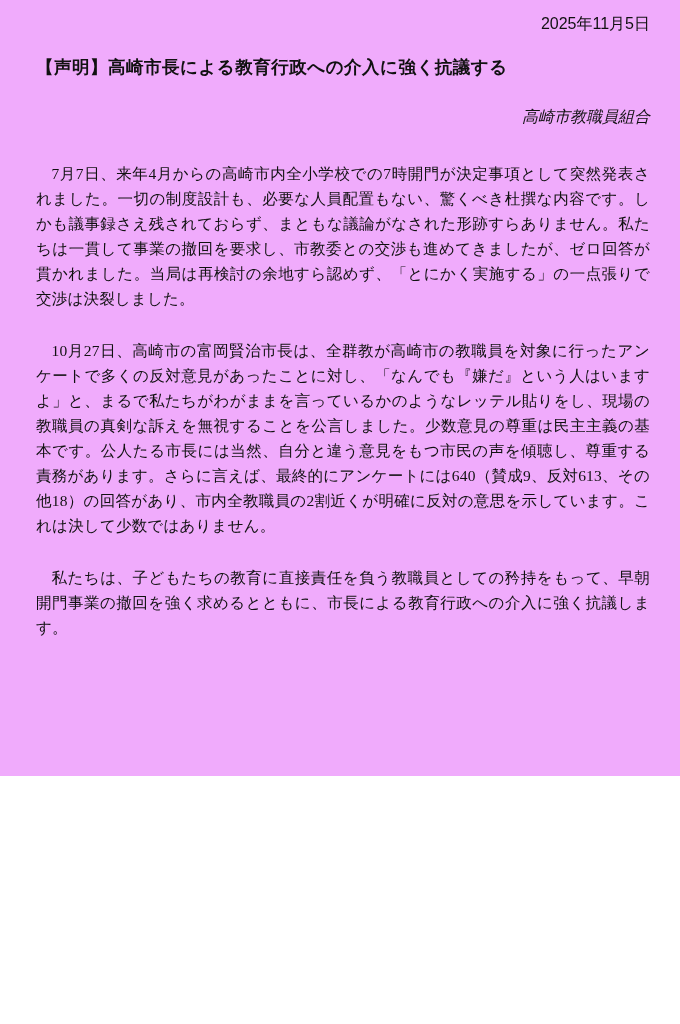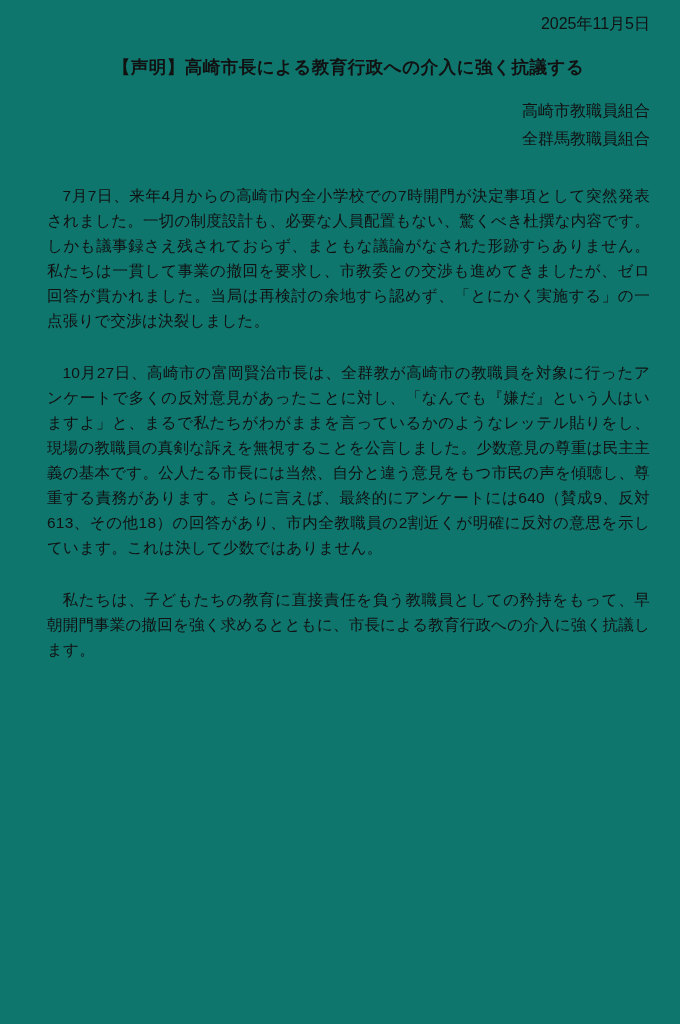--- a/index.html
+++ b/index.html
@@ -11,74 +11,75 @@
     width: 680px;
     height: 1024px;
     overflow: hidden;
     font-family: "Liberation Sans", "DejaVu Sans", sans-serif;
     color: #111111;
     -webkit-font-smoothing: antialiased;
   }
   .page {
     box-sizing: border-box;
     width: 680px;
-    height: 1024px;
-    padding: 12px 30px 0 47px;
-    background: #0f766e;
+    height: 776px;
+    padding: 12px 30px 0 36px;
+    background: #f0abfc;
   }
   .doc-date {
     text-align: right;
     font-size: 16px;
     line-height: 20px;
     margin: 2px 0 0 0;
     font-weight: 500;
   }
   .doc-title {
-    text-align: center;
+    text-align: left;
     font-size: 17.5px;
     font-weight: bold;
     line-height: 24px;
     margin: 21px 0 0 0;
     letter-spacing: 0.5px;
   }
   .signatories {
     text-align: right;
-    margin-top: 18px;
+    margin-top: 24px;
     font-size: 16px;
     font-weight: 500;
+    font-style: italic;
   }
   .signatory {
     line-height: 28px;
   }
   .doc-body {
     margin-top: 30px;
   }
   .doc-body p {
     font-size: 15.5px;
     line-height: 25px;
     margin: 0 0 27px 0;
     text-align: justify;
     text-justify: inter-ideograph;
     text-indent: 1em;
     letter-spacing: 0.2px;
     font-weight: 500;
+    font-family: Liberation Serif, serif;
   }
 </style>
 </head>
 <body>
 
 <div class="page">
 
   <div class="doc-date">2025年11月5日</div>
 
   <div class="doc-title">【声明】高崎市長による教育行政への介入に強く抗議する</div>
 
   <div class="signatories">
     <div class="signatory">高崎市教職員組合</div>
-    <div class="signatory">全群馬教職員組合</div>
   </div>
 
   <div class="doc-body">
     <p>7月7日、来年4月からの高崎市内全小学校での7時開門が決定事項として突然発表されました。一切の制度設計も、必要な人員配置もない、驚くべき杜撰な内容です。しかも議事録さえ残されておらず、まともな議論がなされた形跡すらありません。私たちは一貫して事業の撤回を要求し、市教委との交渉も進めてきましたが、ゼロ回答が貫かれました。当局は再検討の余地すら認めず、「とにかく実施する」の一点張りで交渉は決裂しました。</p>
     <p>10月27日、高崎市の富岡賢治市長は、全群教が高崎市の教職員を対象に行ったアンケートで多くの反対意見があったことに対し、「なんでも『嫌だ』という人はいますよ」と、まるで私たちがわがままを言っているかのようなレッテル貼りをし、現場の教職員の真剣な訴えを無視することを公言しました。少数意見の尊重は民主主義の基本です。公人たる市長には当然、自分と違う意見をもつ市民の声を傾聴し、尊重する責務があります。さらに言えば、最終的にアンケートには640（賛成9、反対613、その他18）の回答があり、市内全教職員の2割近くが明確に反対の意思を示しています。これは決して少数ではありません。</p>
     <p>私たちは、子どもたちの教育に直接責任を負う教職員としての矜持をもって、早朝開門事業の撤回を強く求めるとともに、市長による教育行政への介入に強く抗議します。</p>
   </div>
 
 </div>
 

